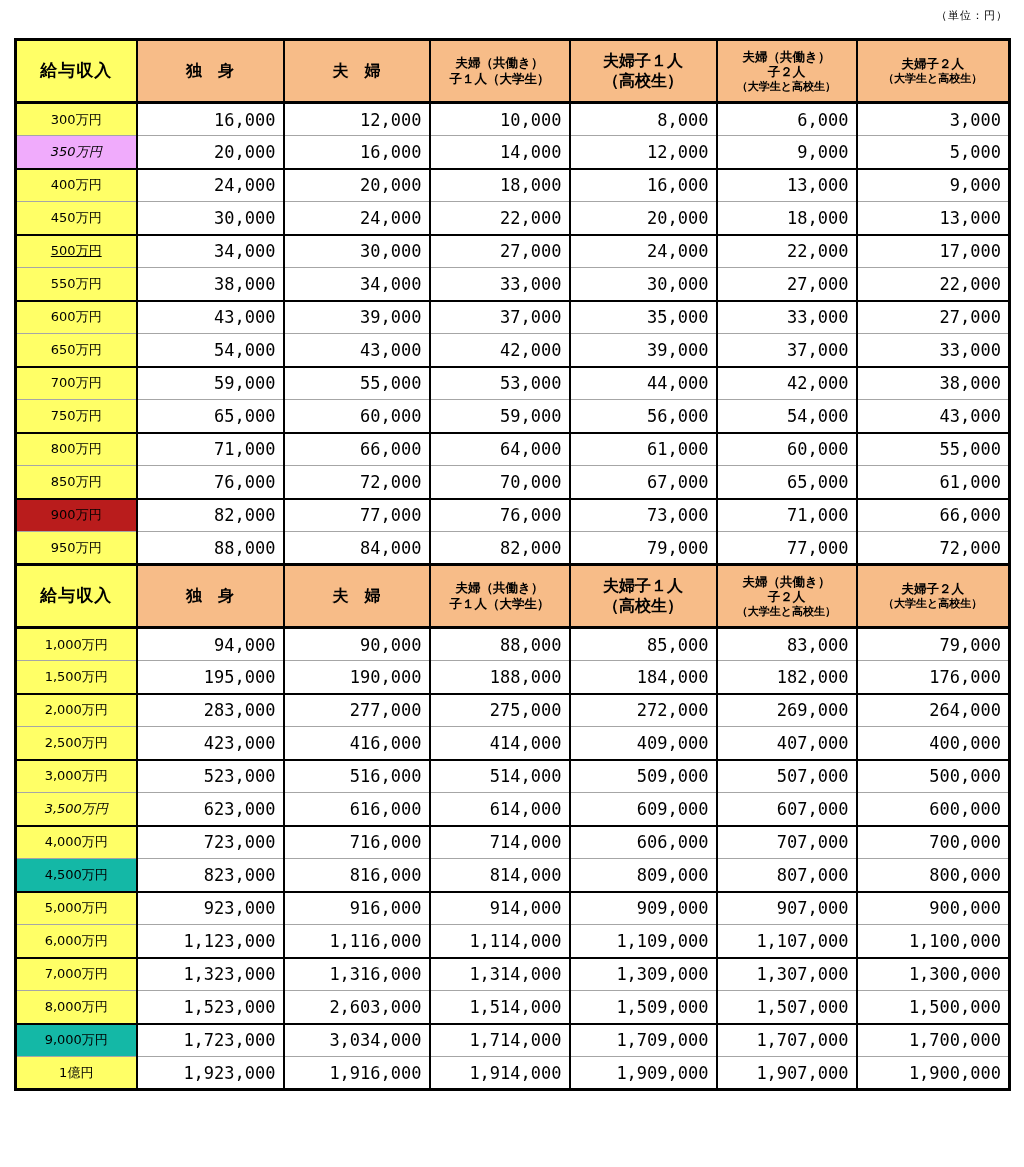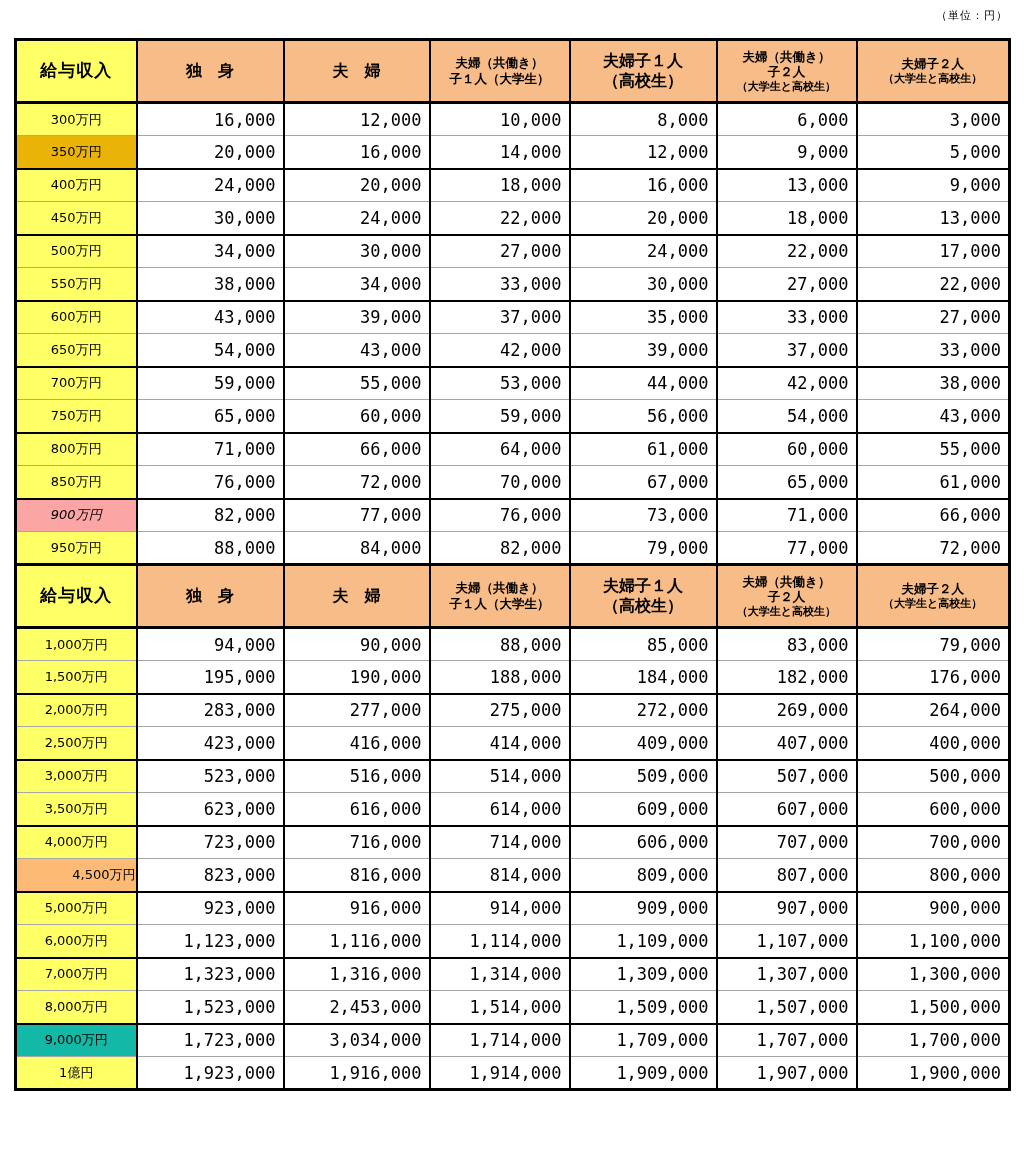--- a/index.html
+++ b/index.html
@@ -117,21 +117,21 @@
         <tr class="data-row pair-a">
           <td class="salary-cell" style="background: rgb(255, 255, 102);">300万円</td>
           <td class="value-cell">16,000</td>
           <td class="value-cell">12,000</td>
           <td class="value-cell">10,000</td>
           <td class="value-cell">8,000</td>
           <td class="value-cell">6,000</td>
           <td class="value-cell">3,000</td>
         </tr>
         <tr class="data-row pair-b">
-          <td class="salary-cell" style="background: #eab308;">350万円</td>
+          <td class="salary-cell" style="background: #f0abfc; font-style: italic;">350万円</td>
           <td class="value-cell">20,000</td>
           <td class="value-cell">16,000</td>
           <td class="value-cell">14,000</td>
           <td class="value-cell">12,000</td>
           <td class="value-cell">9,000</td>
           <td class="value-cell">5,000</td>
         </tr>
         <tr class="data-row pair-a">
           <td class="salary-cell" style="background: rgb(255, 255, 102);">400万円</td>
           <td class="value-cell">24,000</td>
@@ -144,21 +144,21 @@
         <tr class="data-row pair-b">
           <td class="salary-cell" style="background: rgb(255, 255, 102);">450万円</td>
           <td class="value-cell">30,000</td>
           <td class="value-cell">24,000</td>
           <td class="value-cell">22,000</td>
           <td class="value-cell">20,000</td>
           <td class="value-cell">18,000</td>
           <td class="value-cell">13,000</td>
         </tr>
         <tr class="data-row pair-a">
-          <td class="salary-cell" style="background: rgb(255, 255, 102);">500万円</td>
+          <td class="salary-cell" style="background: rgb(255, 255, 102); text-decoration: underline;">500万円</td>
           <td class="value-cell">34,000</td>
           <td class="value-cell">30,000</td>
           <td class="value-cell">27,000</td>
           <td class="value-cell">24,000</td>
           <td class="value-cell">22,000</td>
           <td class="value-cell">17,000</td>
         </tr>
         <tr class="data-row pair-b">
           <td class="salary-cell" style="background: rgb(255, 255, 102);">550万円</td>
           <td class="value-cell">38,000</td>
@@ -216,21 +216,21 @@
         <tr class="data-row pair-b">
           <td class="salary-cell" style="background: rgb(255, 255, 102);">850万円</td>
           <td class="value-cell">76,000</td>
           <td class="value-cell">72,000</td>
           <td class="value-cell">70,000</td>
           <td class="value-cell">67,000</td>
           <td class="value-cell">65,000</td>
           <td class="value-cell">61,000</td>
         </tr>
         <tr class="data-row pair-a">
-          <td class="salary-cell" style="background: #fca5a5; font-style: italic;">900万円</td>
+          <td class="salary-cell" style="background: #b91c1c;">900万円</td>
           <td class="value-cell">82,000</td>
           <td class="value-cell">77,000</td>
           <td class="value-cell">76,000</td>
           <td class="value-cell">73,000</td>
           <td class="value-cell">71,000</td>
           <td class="value-cell">66,000</td>
         </tr>
         <tr class="data-row pair-b">
           <td class="salary-cell" style="background: rgb(255, 255, 102);">950万円</td>
           <td class="value-cell">88,000</td>
@@ -305,39 +305,39 @@
         <tr class="data-row pair-a">
           <td class="salary-cell" style="background: rgb(255, 255, 102);">3,000万円</td>
           <td class="value-cell">523,000</td>
           <td class="value-cell">516,000</td>
           <td class="value-cell">514,000</td>
           <td class="value-cell">509,000</td>
           <td class="value-cell">507,000</td>
           <td class="value-cell">500,000</td>
         </tr>
         <tr class="data-row pair-b">
-          <td class="salary-cell" style="background: rgb(255, 255, 102);">3,500万円</td>
+          <td class="salary-cell" style="background: rgb(255, 255, 102); font-style: italic;">3,500万円</td>
           <td class="value-cell">623,000</td>
           <td class="value-cell">616,000</td>
           <td class="value-cell">614,000</td>
           <td class="value-cell">609,000</td>
           <td class="value-cell">607,000</td>
           <td class="value-cell">600,000</td>
         </tr>
         <tr class="data-row pair-a">
           <td class="salary-cell" style="background: rgb(255, 255, 102);">4,000万円</td>
           <td class="value-cell">723,000</td>
           <td class="value-cell">716,000</td>
           <td class="value-cell">714,000</td>
           <td class="value-cell">606,000</td>
           <td class="value-cell">707,000</td>
           <td class="value-cell">700,000</td>
         </tr>
         <tr class="data-row pair-b">
-          <td class="salary-cell" style="background: #fdba74; text-align: right;">4,500万円</td>
+          <td class="salary-cell" style="background: #14b8a6;">4,500万円</td>
           <td class="value-cell">823,000</td>
           <td class="value-cell">816,000</td>
           <td class="value-cell">814,000</td>
           <td class="value-cell">809,000</td>
           <td class="value-cell">807,000</td>
           <td class="value-cell">800,000</td>
         </tr>
         <tr class="data-row pair-a">
           <td class="salary-cell" style="background: rgb(255, 255, 102);">5,000万円</td>
           <td class="value-cell">923,000</td>
@@ -361,21 +361,21 @@
           <td class="value-cell">1,323,000</td>
           <td class="value-cell">1,316,000</td>
           <td class="value-cell">1,314,000</td>
           <td class="value-cell">1,309,000</td>
           <td class="value-cell">1,307,000</td>
           <td class="value-cell">1,300,000</td>
         </tr>
         <tr class="data-row pair-b">
           <td class="salary-cell" style="background: rgb(255, 255, 102);">8,000万円</td>
           <td class="value-cell">1,523,000</td>
-          <td class="value-cell">2,453,000</td>
+          <td class="value-cell">2,603,000</td>
           <td class="value-cell">1,514,000</td>
           <td class="value-cell">1,509,000</td>
           <td class="value-cell">1,507,000</td>
           <td class="value-cell">1,500,000</td>
         </tr>
         <tr class="data-row pair-a">
           <td class="salary-cell" style="background: #14b8a6;">9,000万円</td>
           <td class="value-cell">1,723,000</td>
           <td class="value-cell">3,034,000</td>
           <td class="value-cell">1,714,000</td>

